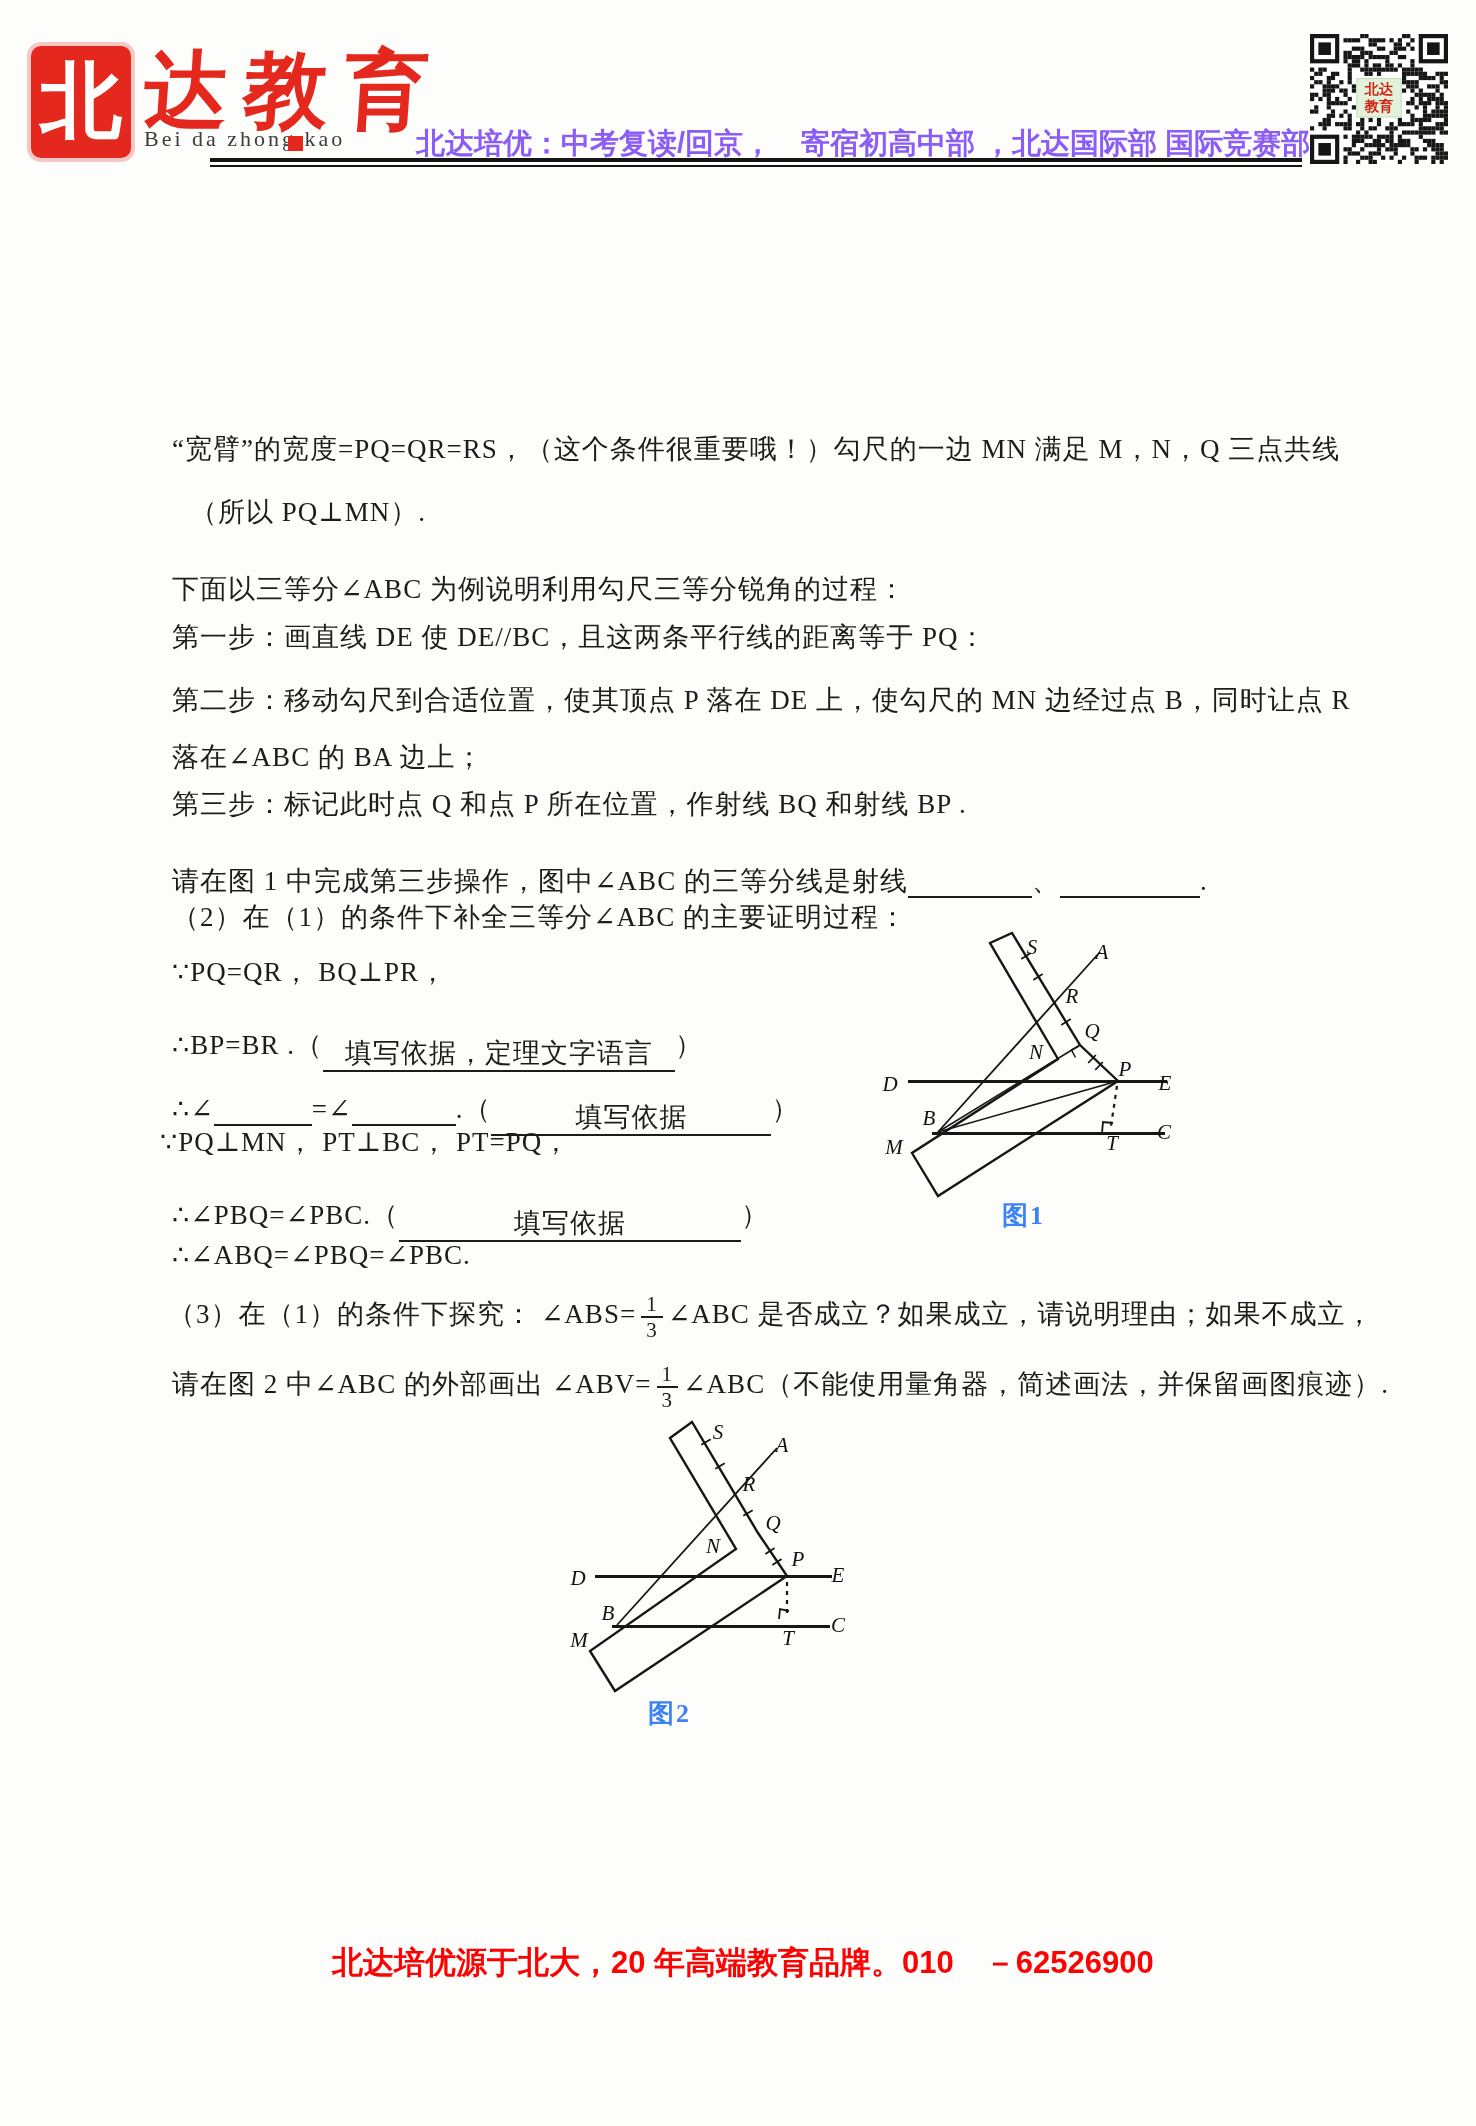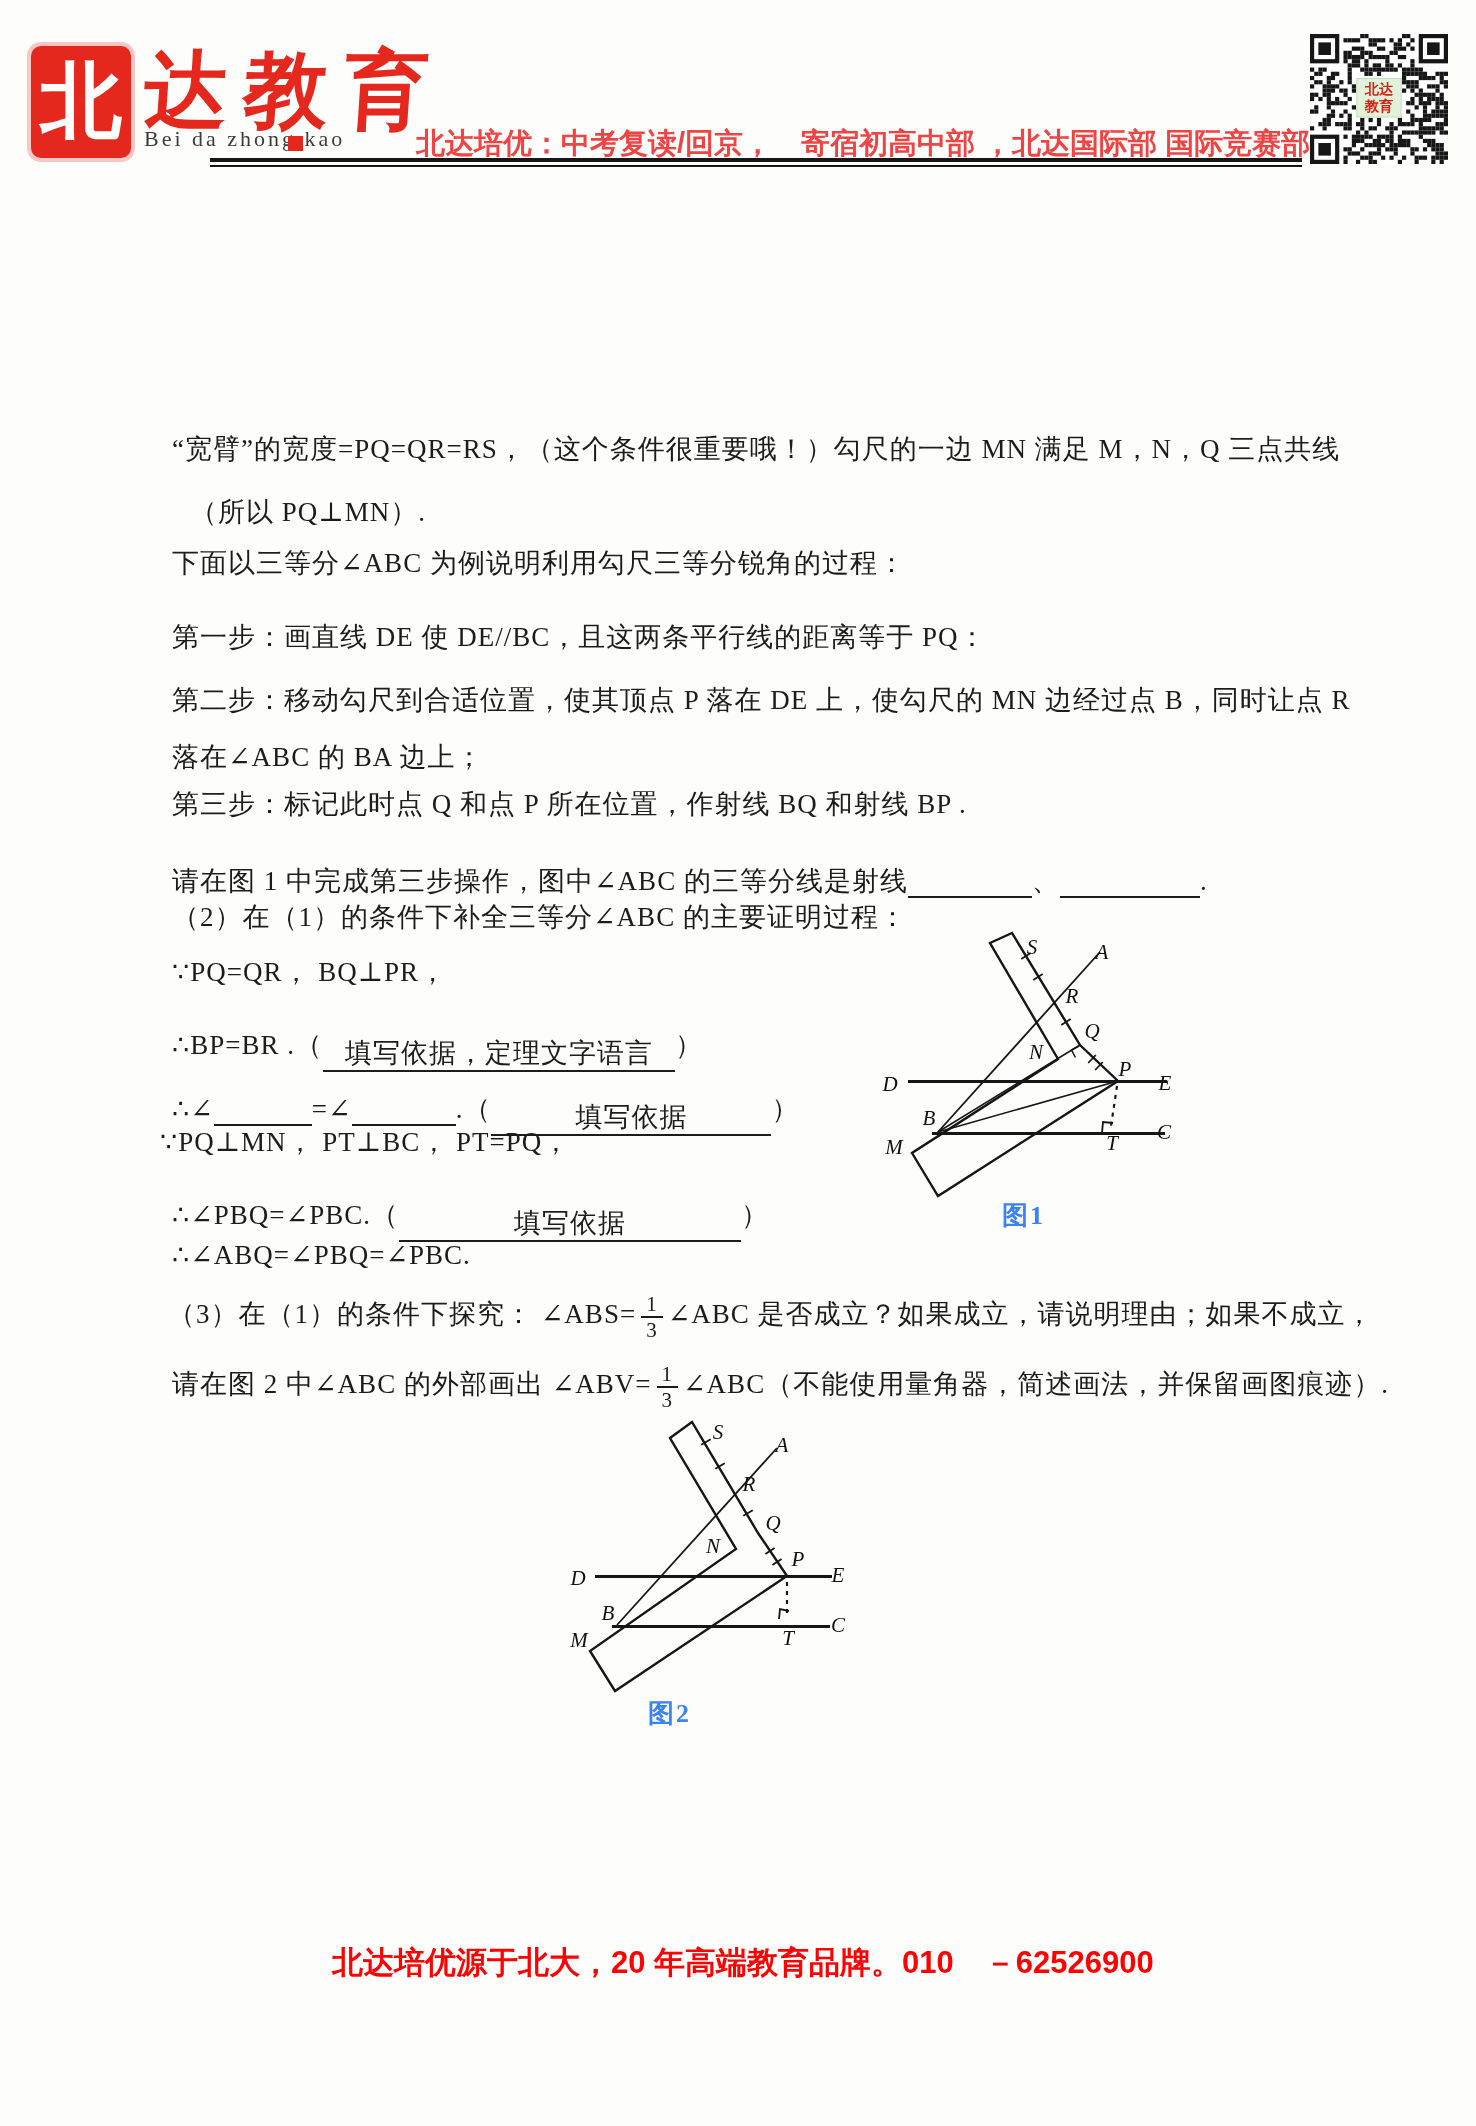--- a/index.html
+++ b/index.html
@@ -7,21 +7,21 @@
         font-family:"Liberation Serif","DejaVu Serif",serif;color:#1c1c1c;}
   
   .seal{position:absolute;left:31px;top:46px;width:100px;height:112px;background:#e5281e;
         border-radius:10px;display:flex;align-items:center;justify-content:center;
         box-shadow:0 0 0 4px rgba(229,40,30,.25);}
   .seal-char{color:#fff;font-size:82px;font-weight:bold;line-height:1;}
   .brand{position:absolute;left:144px;top:34px;font-size:84px;font-weight:bold;color:#e5281e;
          letter-spacing:16px;white-space:nowrap;transform:skewX(-4deg);}
   .brand-sub{position:absolute;left:144px;top:126px;font-size:22px;color:#3c3c3c;letter-spacing:3px;}
   .brand-sq{position:absolute;left:288px;top:136px;width:15px;height:15px;background:#e5281e;}
-  .slogan{position:absolute;left:416px;top:124px;font-size:29px;font-weight:bold;color:#ef4444;
+  .slogan{position:absolute;left:416px;top:124px;font-size:29px;font-weight:bold;color:#8b5cf6;
           font-family:"Liberation Sans","DejaVu Sans",sans-serif;white-space:nowrap;}
   .rule{position:absolute;left:210px;top:158px;width:1092px;border-top:4px solid #161616;}
   .rule-inner{margin-top:3px;border-top:2px solid #161616;}
   .qr{position:absolute;left:1310px;top:34px;width:138px;height:130px;background:#fff;}
   
   .tline{position:absolute;white-space:nowrap;font-size:27px;letter-spacing:1px;line-height:34px;}
   .blank{display:inline-block;border-bottom:2px solid #1c1c1c;text-align:center;
          vertical-align:-8px;padding:0 6px;min-height:30px;margin-top:24px;}
   .frac{display:inline-flex;flex-direction:column;align-items:center;justify-content:center;
         vertical-align:middle;font-size:21px;line-height:1.15;margin:0 5px;}
@@ -423,21 +423,21 @@
     <g>
       <rect x="11.2" y="10.6" width="10.6" height="9.2" fill="#e2f2da" stroke="#bcd8b4" stroke-width="0.2"></rect>
       <text x="16.5" y="14.3" font-size="3.4" fill="#d42315" text-anchor="middle" font-weight="bold">北达</text>
       <text x="16.5" y="18.4" font-size="3.4" fill="#d42315" text-anchor="middle" font-weight="bold">教育</text>
     </g>
   </svg>
 
   <div>
       <div class="tline" style="left: 172px; top: 432px;"><span>“宽臂”的宽度=PQ=QR=RS，（这个条件很重要哦！）勾尺的一边 MN 满足 M，N，Q 三点共线</span></div>
       <div class="tline" style="left: 190px; top: 495px;"><span>（所以 PQ⊥MN）.</span></div>
-      <div class="tline" style="left: 172px; top: 546px; text-align: center;"><span>下面以三等分∠ABC 为例说明利用勾尺三等分锐角的过程：</span></div>
+      <div class="tline" style="left: 172px; top: 572px; text-align: center;"><span>下面以三等分∠ABC 为例说明利用勾尺三等分锐角的过程：</span></div>
       <div class="tline" style="left: 172px; top: 620px;"><span>第一步：画直线 DE 使 DE//BC，且这两条平行线的距离等于 PQ：</span></div>
       <div class="tline" style="left: 172px; top: 683px;"><span>第二步：移动勾尺到合适位置，使其顶点 P 落在 DE 上，使勾尺的 MN 边经过点 B，同时让点 R</span></div>
       <div class="tline" style="left: 172px; top: 740px;"><span>落在∠ABC 的 BA 边上；</span></div>
       <div class="tline" style="left: 172px; top: 787px;"><span>第三步：标记此时点 Q 和点 P 所在位置，作射线 BQ 和射线 BP .</span></div>
       <div class="tline" style="left: 172px; top: 842px;"><span>请在图 1 中完成第三步操作，图中∠ABC 的三等分线是射线</span><span class="blank" style="min-width: 112px;"></span><span>、</span><span class="blank" style="min-width: 128px;"></span><span>.</span></div>
       <div class="tline" style="left: 172px; top: 900px;"><span>（2）在（1）的条件下补全三等分∠ABC 的主要证明过程：</span></div>
       <div class="tline" style="left: 172px; top: 955px;"><span>∵PQ=QR，  BQ⊥PR，</span></div>
       <div class="tline" style="left: 172px; top: 1012px;"><span>∴BP=BR .（</span><span class="blank" style="min-width: 340px;">填写依据，定理文字语言</span><span>）</span></div>
       <div class="tline" style="left: 172px; top: 1070px;"><span>∴∠</span><span class="blank" style="min-width: 86px;"></span><span>=∠</span><span class="blank" style="min-width: 92px;"></span><span>.（</span><span class="blank" style="min-width: 268px;">填写依据</span><span>）</span></div>
       <div class="tline" style="left: 160px; top: 1125px;"><span>∵PQ⊥MN，  PT⊥BC，  PT=PQ，</span></div>

